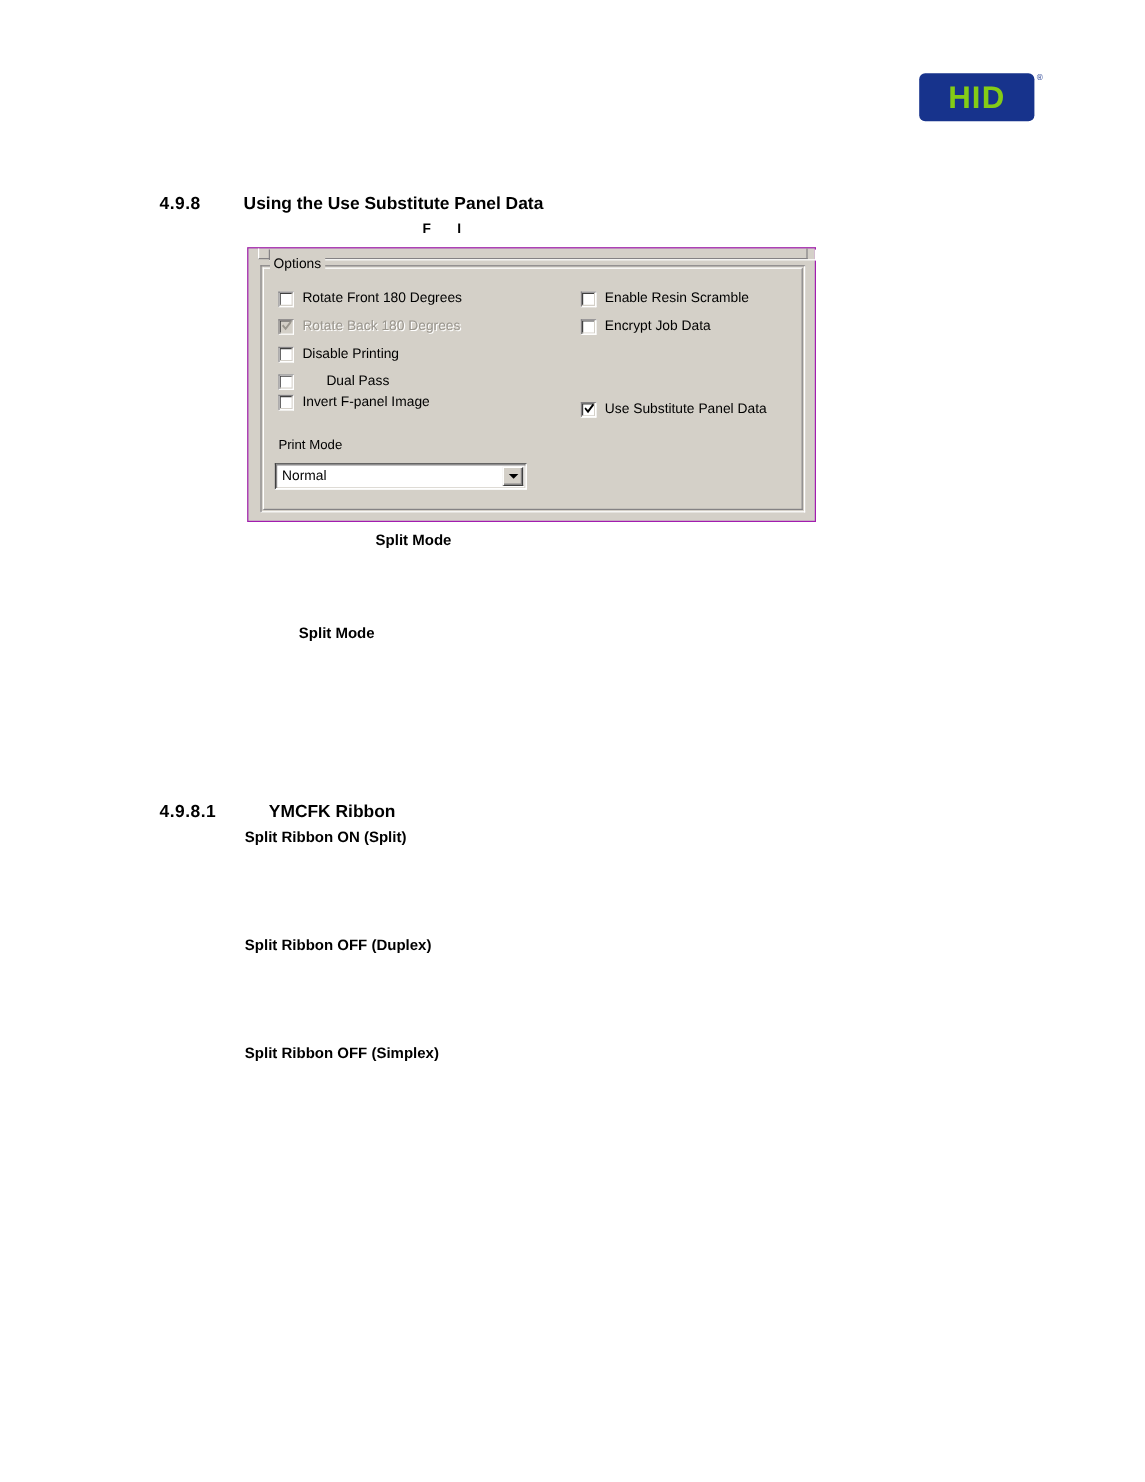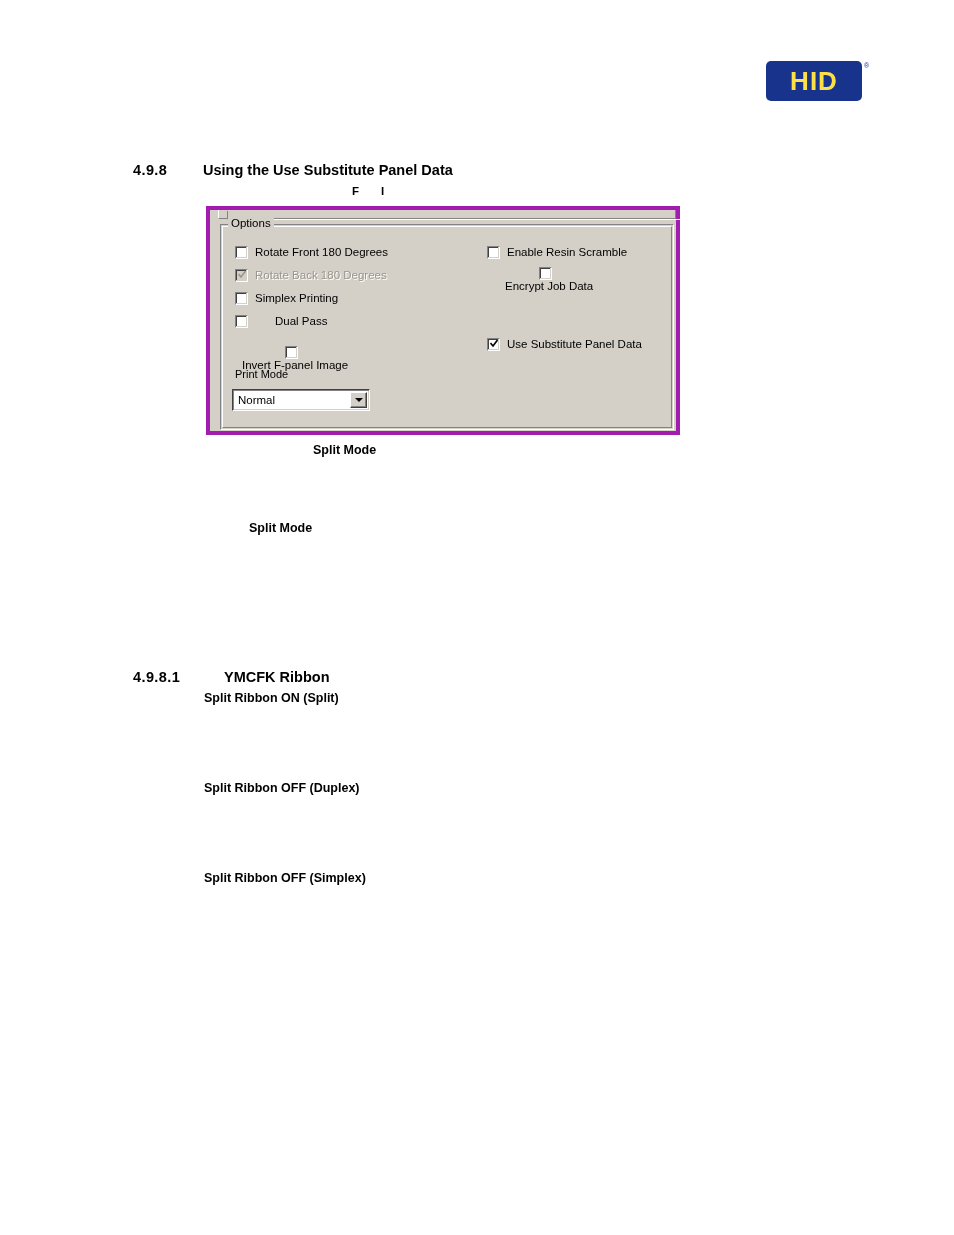--- a/index.html
+++ b/index.html
@@ -23,21 +23,21 @@
     top: 61px;
     width: 96px;
     height: 40px;
     background: #17338c;
     border-radius: 5px;
     display: flex;
     align-items: center;
     justify-content: center;
   }
   .hid-logo-text {
-    color: #fde047;
+    color: #84cc16;
     font-size: 26px;
     font-weight: bold;
     letter-spacing: 1px;
     font-family: "Liberation Sans", sans-serif;
   }
   .hid-tm {
     position: absolute;
     left: 864px;
     top: 62px;
     font-size: 7px;
@@ -68,21 +68,21 @@
   }
 
   
   .dlg-outer {
     position: absolute;
     left: 206px;
     top: 206px;
     width: 474px;
     height: 229px;
     background: #d4d0c8;
-    border: 4px solid #a21caf;
+    border: 1px solid #a21caf;
     box-sizing: border-box;
     text-decoration: underline;
   }
   
   .dlg-topclip {
     position: absolute;
     left: 8px;
     top: 0px;
     width: 458px;
     height: 9px;
@@ -186,21 +186,21 @@
     position: absolute;
     left: 25px;
     top: 158px;
     font-size: 11px;
     color: #000000;
   }
   .combo {
     position: absolute;
     left: 22px;
     top: 179px;
-    width: 138px;
+    width: 210px;
     height: 22px;
     background: #ffffff;
     box-sizing: border-box;
     border-top: 1px solid #404040;
     border-left: 1px solid #404040;
     border-right: 1px solid #ffffff;
     border-bottom: 1px solid #ffffff;
     box-shadow: inset 1px 1px 0 #848284, inset -1px -1px 0 #d4d0c8;
     text-align: center;
   }
@@ -277,39 +277,39 @@
     <span class="cbox disabled">
       <svg class="tick" viewBox="0 0 8 9">
         <path d="M0.5 4 L3 7 L7.5 1" stroke="#9a968e" stroke-width="1.6" fill="none"></path>
       </svg>
     </span>
     <span class="cblabel disabled">Rotate Back 180 Degrees</span>
   </div>
 
   <div class="cbrow" style="left:25px; top:80px;">
     <span class="cbox"></span>
-    <span class="cblabel">Simplex Printing</span>
+    <span class="cblabel">Disable Printing</span>
   </div>
 
   <div class="cbrow" style="left:25px; top:103px;gap:20px;">
     <span class="cbox"></span>
     <span class="cblabel">Dual Pass</span>
   </div>
 
-  <div class="cbrow" style="left:25px; top:136px;flex-direction:column;">
+  <div class="cbrow" style="left:25px; top:120px;">
     <span class="cbox"></span>
     <span class="cblabel">Invert F-panel Image</span>
   </div>
 
   <div class="cbrow" style="left:277px; top:34px;">
     <span class="cbox"></span>
     <span class="cblabel">Enable Resin Scramble</span>
   </div>
 
-  <div class="cbrow" style="left:288px; top:57px;flex-direction:column;">
+  <div class="cbrow" style="left:277px; top:57px;">
     <span class="cbox"></span>
     <span class="cblabel">Encrypt Job Data</span>
   </div>
 
   <div class="cbrow" style="left:277px; top:126px;">
     <span class="cbox">
       <svg class="tick" viewBox="0 0 8 9">
         <path d="M0.5 4 L3 7 L7.5 1" stroke="#000000" stroke-width="1.6" fill="none"></path>
       </svg>
     </span>

